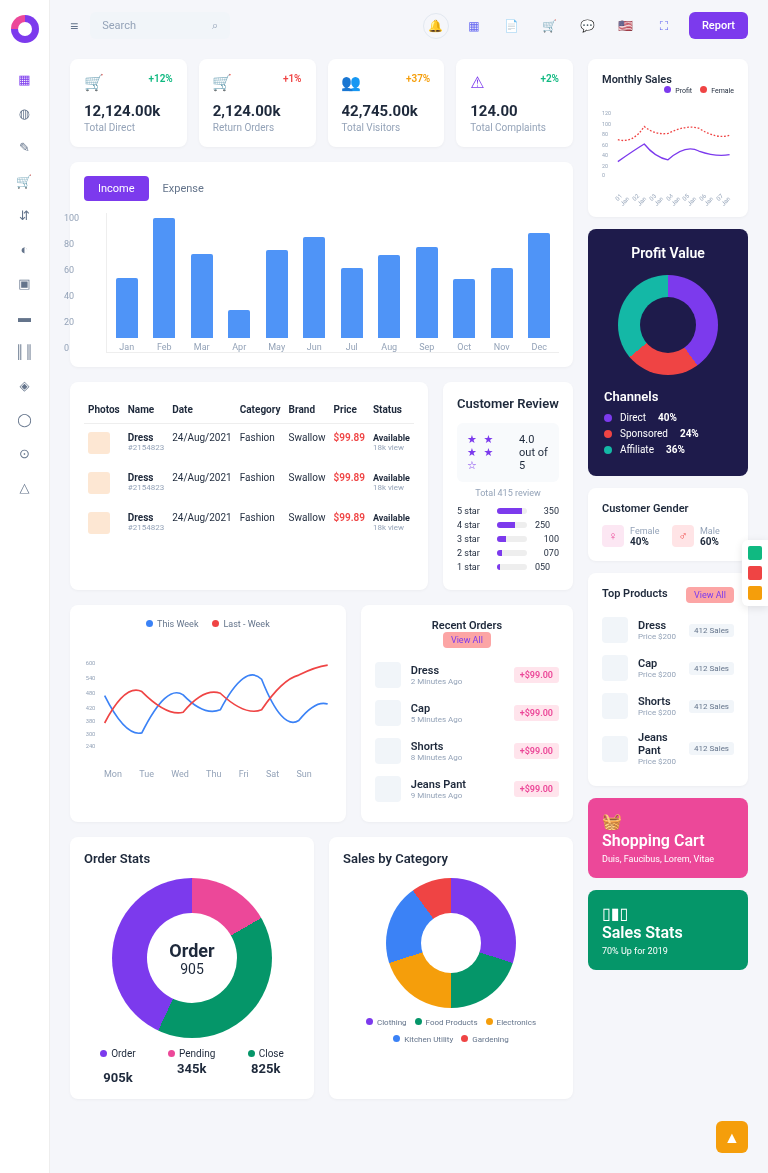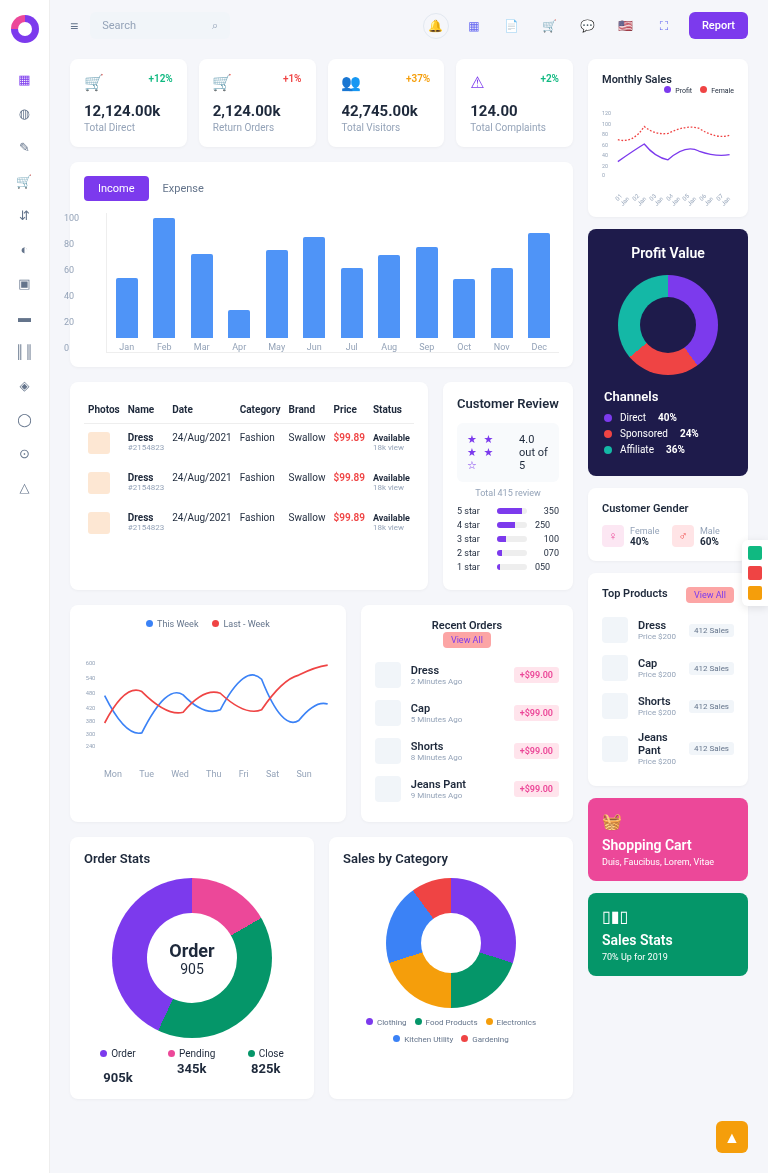--- a/index.html
+++ b/index.html
@@ -62,21 +62,21 @@
 .profit-title{text-align:center;font-size:14px;font-weight:600;margin-bottom:14px;}
 .donut{width:100px;height:100px;border-radius:50%;margin:0 auto 14px;position:relative;}
 .donut::after{content:"";position:absolute;inset:22px;background:#1e1b4b;border-radius:50%;}
 .channels-title{font-size:13px;font-weight:600;margin-bottom:8px;}
 .ch-row{display:flex;align-items:center;gap:8px;font-size:10px;margin-bottom:5px;}
 .dot{width:8px;height:8px;border-radius:50%;}
 .gender-row{display:flex;gap:8px;}
 .gender-box{flex:1;display:flex;align-items:center;gap:6px;font-size:10px;}
 .gender-icon{width:22px;height:22px;border-radius:4px;display:flex;align-items:center;justify-content:center;font-size:12px;}
 .promo{color:#fff;padding:14px;border-radius:8px;margin-top:12px;}
-.promo-title{font-size:14px;font-weight:600;margin-top:6px;}
+.promo-title{font-size:16px;font-weight:600;}
 .promo-sub{font-size:9px;margin-top:4px;}
 .line-chart{height:130px;position:relative;margin-top:10px;}
 .legend{display:flex;justify-content:center;gap:14px;font-size:9px;color:#64748b;margin-bottom:6px;}
 .ldot{width:7px;height:7px;border-radius:50%;display:inline-block;margin-right:4px;}
 .donut-lg{width:160px;height:160px;border-radius:50%;margin:10px auto;position:relative;}
 .donut-lg::after{content:"";position:absolute;inset:35px;background:#fff;border-radius:50%;display:flex;align-items:center;justify-content:center;}
 .donut-center{position:absolute;inset:35px;display:flex;flex-direction:column;align-items:center;justify-content:center;z-index:1;}
 .donut-center .t1{font-size:18px;font-weight:700;}
 .donut-center .t2{font-size:14px;}
 .stats3{display:flex;justify-content:space-around;margin-top:10px;font-size:10px;}

